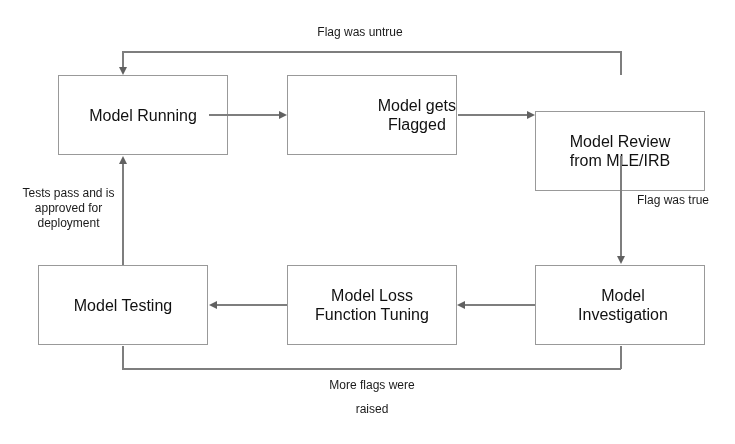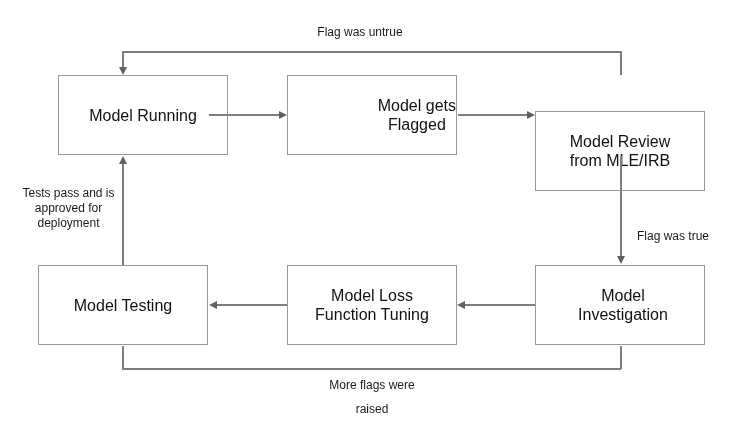--- a/index.html
+++ b/index.html
@@ -112,21 +112,21 @@
   </div>
 
   <div class="seg h" style="left:209px; top:114px; width:71px;"></div>
   <div class="arrow right" style="left:279px; top:111px;"></div>
 
   <div class="seg h" style="left:458px; top:114px; width:70px;"></div>
   <div class="arrow right" style="left:527px; top:111px;"></div>
 
   <div class="seg v" style="left:620px; top:156px; height:101px;"></div>
   <div class="arrow down" style="left:617px; top:256px;"></div>
-  <div class="edge-label" style="left:637px; top:193px; white-space:nowrap;margin-top:36px;">Flag was true</div>
+  <div class="edge-label" style="left:637px; top:193px; white-space:nowrap;">Flag was true</div>
 
   <div class="seg h" style="left:465px; top:304px; width:70px;"></div>
   <div class="arrow left" style="left:457px; top:301px;"></div>
 
   <div class="seg h" style="left:217px; top:304px; width:70px;"></div>
   <div class="arrow left" style="left:209px; top:301px;"></div>
 
   <div class="seg v" style="left:122px; top:164px; height:101px;"></div>
   <div class="arrow up" style="left:119px; top:156px;"></div>
   <div class="edge-label" style="left:4px; top:186px; width:129px;">Tests pass and is

